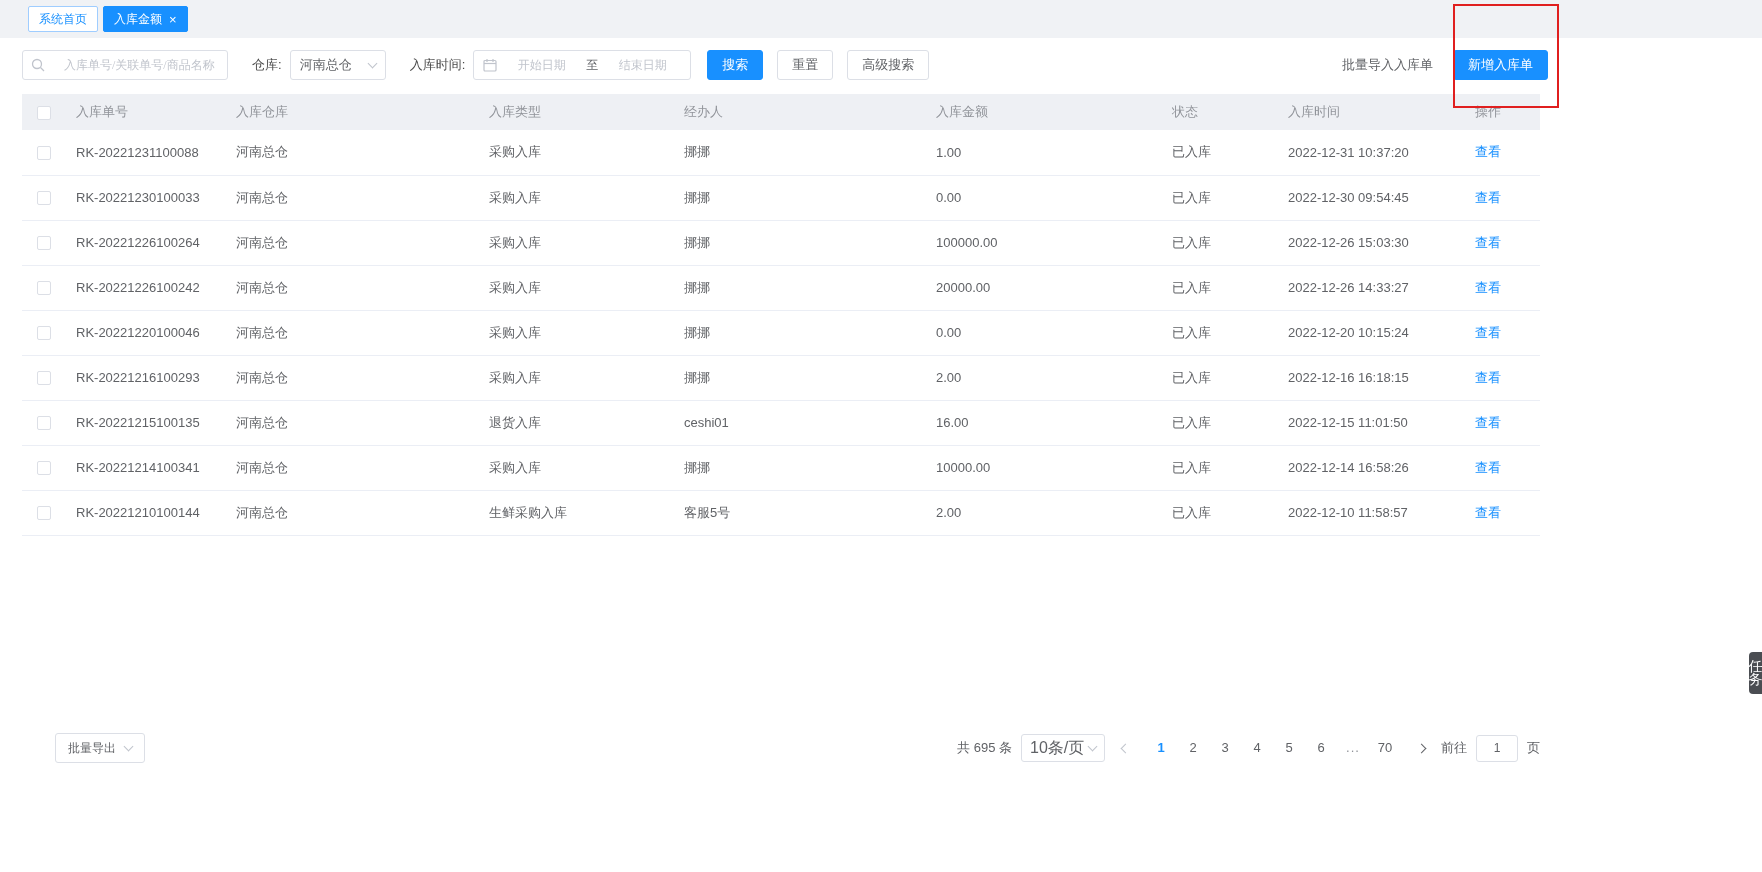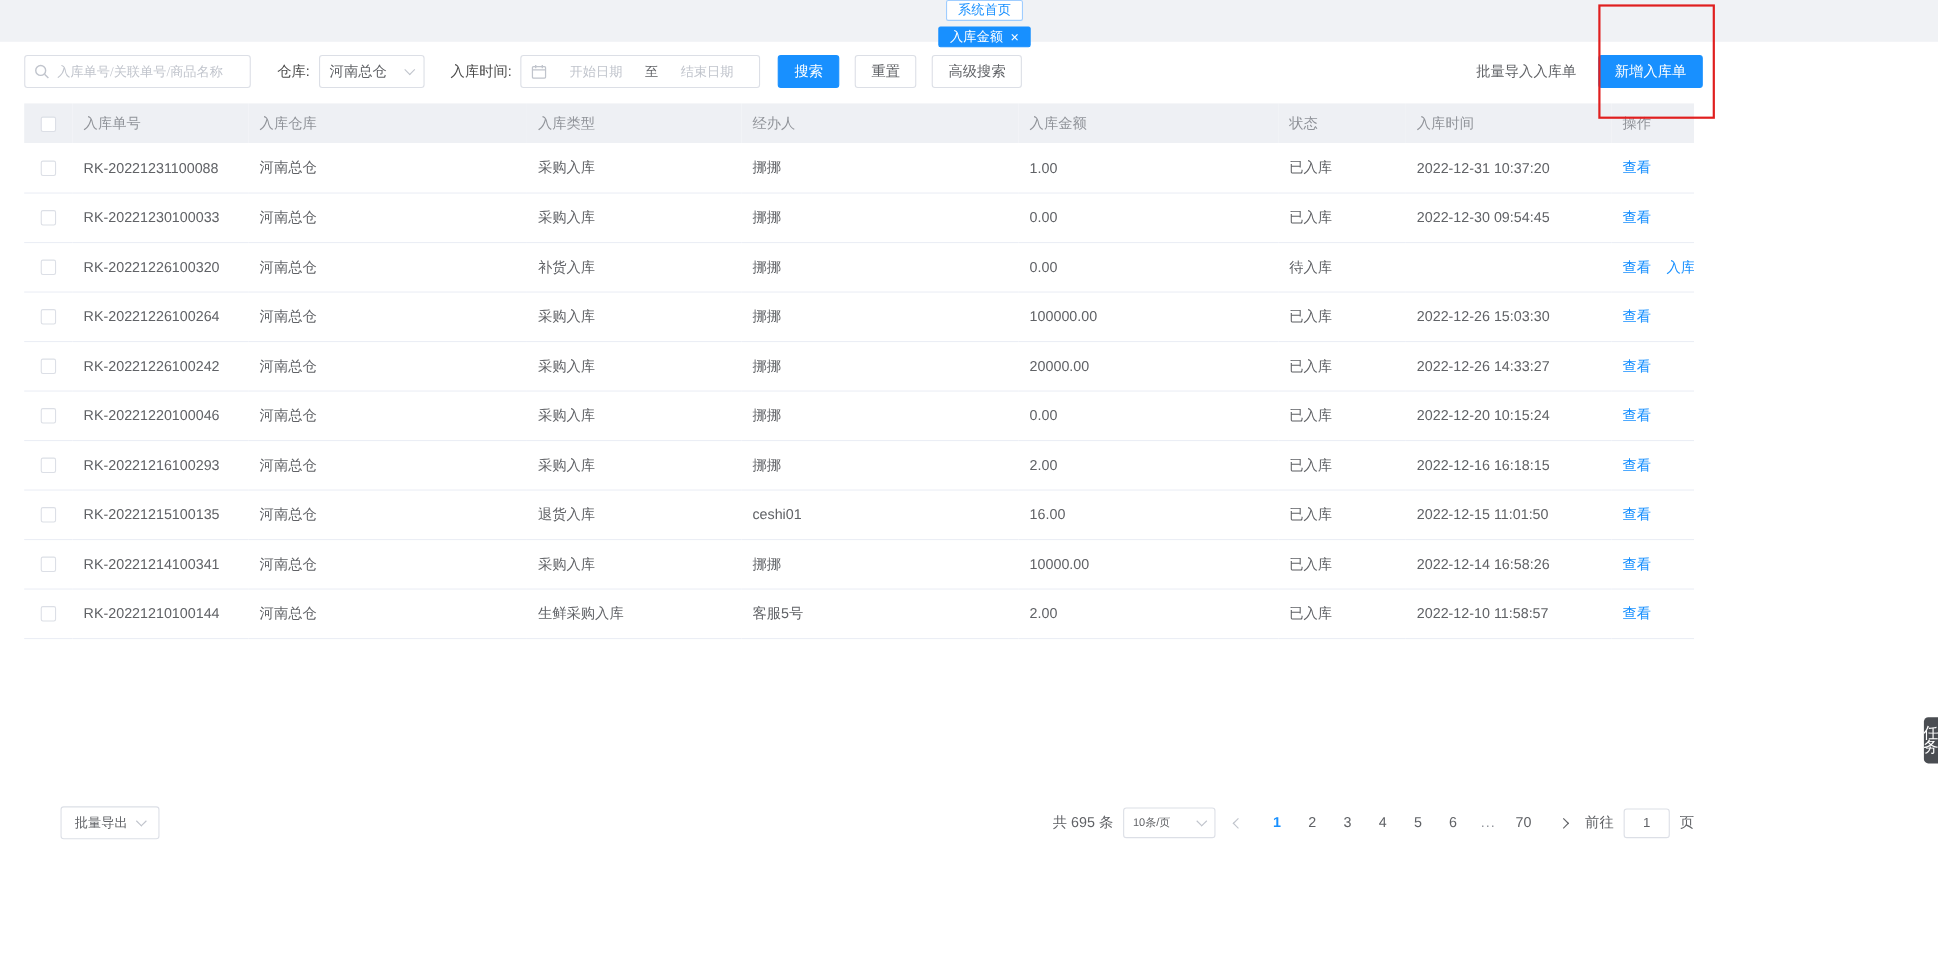--- a/index.html
+++ b/index.html
@@ -1,31 +1,31 @@
 <!DOCTYPE html>
 <html><head>
 <meta charset="utf-8">
 <style>
   * { box-sizing: border-box; }
   body { margin: 0; font-family: "Liberation Sans", "DejaVu Sans", sans-serif; }
   .page { position: relative; width: 1762px; height: 872px; background: #fff; overflow: hidden; color: #606266; }
 
   
-  .tabbar { height: 38px; background: #f0f2f5; display: flex; align-items: center; padding-left: 28px; gap: 5px; flex-direction: column; }
+  .tabbar { height: 38px; background: #f0f2f5; display: flex; align-items: center; padding-left: 28px; gap: 5px; }
   .tab { height: 26px; padding: 0 10px; display: flex; align-items: center; gap: 7px; font-size: 12px;
          background: #fff; border: 1px solid #9fcdff; color: #1890ff; border-radius: 2px; cursor: pointer; white-space: nowrap; }
   .tab.active { background: #1890ff; border-color: #1890ff; color: #fff; }
   .tab .close-icon { font-size: 13px; line-height: 1; }
 
   
   .filter-row { display: flex; align-items: center; padding: 12px 12px 14px 22px; width: 1560px; }
   .search-box { position: relative; width: 206px; height: 30px; border: 1px solid #dcdfe6; border-radius: 3px;
                 display: flex; align-items: center; background: #fff; }
   .search-box svg { margin: 0 5px 0 8px; flex: none; }
-  .search-box input { border: none; outline: none; flex: 1; font-size: 12px; color: #606266; min-width: 0; background: transparent; font-family: Liberation Serif, serif; }
+  .search-box input { border: none; outline: none; flex: 1; font-size: 12px; color: #606266; min-width: 0; background: transparent; font-family: Liberation Serif, serif; margin-left: 12px; }
   input::placeholder { color: #c0c4cc; }
   .flabel { font-size: 13px; color: #4a4a4a; margin: 0 8px 0 24px; white-space: nowrap; }
   .select { width: 96px; height: 30px; border: 1px solid #dcdfe6; border-radius: 3px; display: flex; align-items: center;
             justify-content: space-between; padding: 0 9px; font-size: 13px; color: #606266; background: #fff; cursor: pointer; }
   .chev { display: inline-block; width: 7px; height: 7px; border-right: 1.4px solid #c0c4cc; border-bottom: 1.4px solid #c0c4cc;
           transform: rotate(45deg); margin-top: -4px; flex: none; }
   .date-range { height: 30px; width: 218px; border: 1px solid #dcdfe6; border-radius: 3px; display: flex; align-items: center;
                 padding: 0 9px; gap: 6px; font-size: 12px; background: #fff; cursor: pointer; }
   .date-range .ph { color: #c0c4cc; flex: 1; text-align: center; white-space: nowrap; }
   .date-range .sep { color: #606266; font-size: 12px; }
@@ -45,21 +45,21 @@
               vertical-align: middle; cursor: pointer; }
   .link { color: #1890ff; cursor: pointer; text-decoration: none; }
   .ops .link + .link { margin-left: 14px; }
 
   
   .footer { position: absolute; left: 0; top: 733px; width: 1560px; display: flex; align-items: center; padding: 0 20px 0 55px; font-size: 13px; }
   .export-btn { height: 30px; padding: 0 12px; border: 1px solid #dcdfe6; border-radius: 3px; background: #fff; color: #606266;
                 display: flex; align-items: center; gap: 9px; font-size: 12px; cursor: pointer; text-align: right; }
   .pager { margin-left: auto; display: flex; align-items: center; gap: 9px; color: #606266; }
   .size-select { width: 84px; height: 28px; border: 1px solid #dcdfe6; border-radius: 3px; display: flex; align-items: center;
-                 justify-content: space-between; padding: 0 8px; font-size: 10px; color: #606266; background: #fff; cursor: pointer; }
+                 justify-content: space-between; padding: 0 8px; font-size: 16px; color: #606266; background: #fff; cursor: pointer; }
   .nav-btn { width: 22px; height: 26px; display: flex; align-items: center; justify-content: center; cursor: pointer; }
   .chevron-left { width: 7px; height: 7px; border-left: 1.4px solid #c0c4cc; border-top: 1.4px solid #c0c4cc; transform: rotate(-45deg); }
   .chevron-right { width: 7px; height: 7px; border-right: 1.4px solid #606266; border-top: 1.4px solid #606266; transform: rotate(45deg); }
   .pages { display: flex; align-items: center; }
   .page-num { min-width: 26px; height: 26px; line-height: 26px; text-align: center; cursor: pointer; color: #606266; margin: 0 3px; }
   .page-num.active { color: #1890ff; font-weight: 700; }
   .page-num.dots { color: #909399; letter-spacing: 1px; }
   .goto-input { width: 42px; height: 27px; border: 1px solid #dcdfe6; border-radius: 3px; text-align: center; font-size: 12px;
                 color: #606266; outline: none; font-family: inherit; }
 
@@ -160,31 +160,20 @@
         <tr>
           <td class="cb"><span class="checkbox"></span></td>
           <td>RK-20221230100033</td>
           <td>河南总仓</td>
           <td>采购入库</td>
           <td>挪挪</td>
           <td>0.00</td>
           <td>已入库</td>
           <td>2022-12-30 09:54:45</td>
           <td class="ops"><a class="link">查看</a></td>
-        </tr>
-        <tr>
-          <td class="cb"><span class="checkbox"></span></td>
-          <td>RK-20221226100320</td>
-          <td>河南总仓</td>
-          <td>补货入库</td>
-          <td>挪挪</td>
-          <td>0.00</td>
-          <td>待入库</td>
-          <td></td>
-          <td class="ops"><a class="link">查看</a><a class="link">入库</a></td>
         </tr>
         <tr>
           <td class="cb"><span class="checkbox"></span></td>
           <td>RK-20221226100264</td>
           <td>河南总仓</td>
           <td>采购入库</td>
           <td>挪挪</td>
           <td>100000.00</td>
           <td>已入库</td>
           <td>2022-12-26 15:03:30</td>

